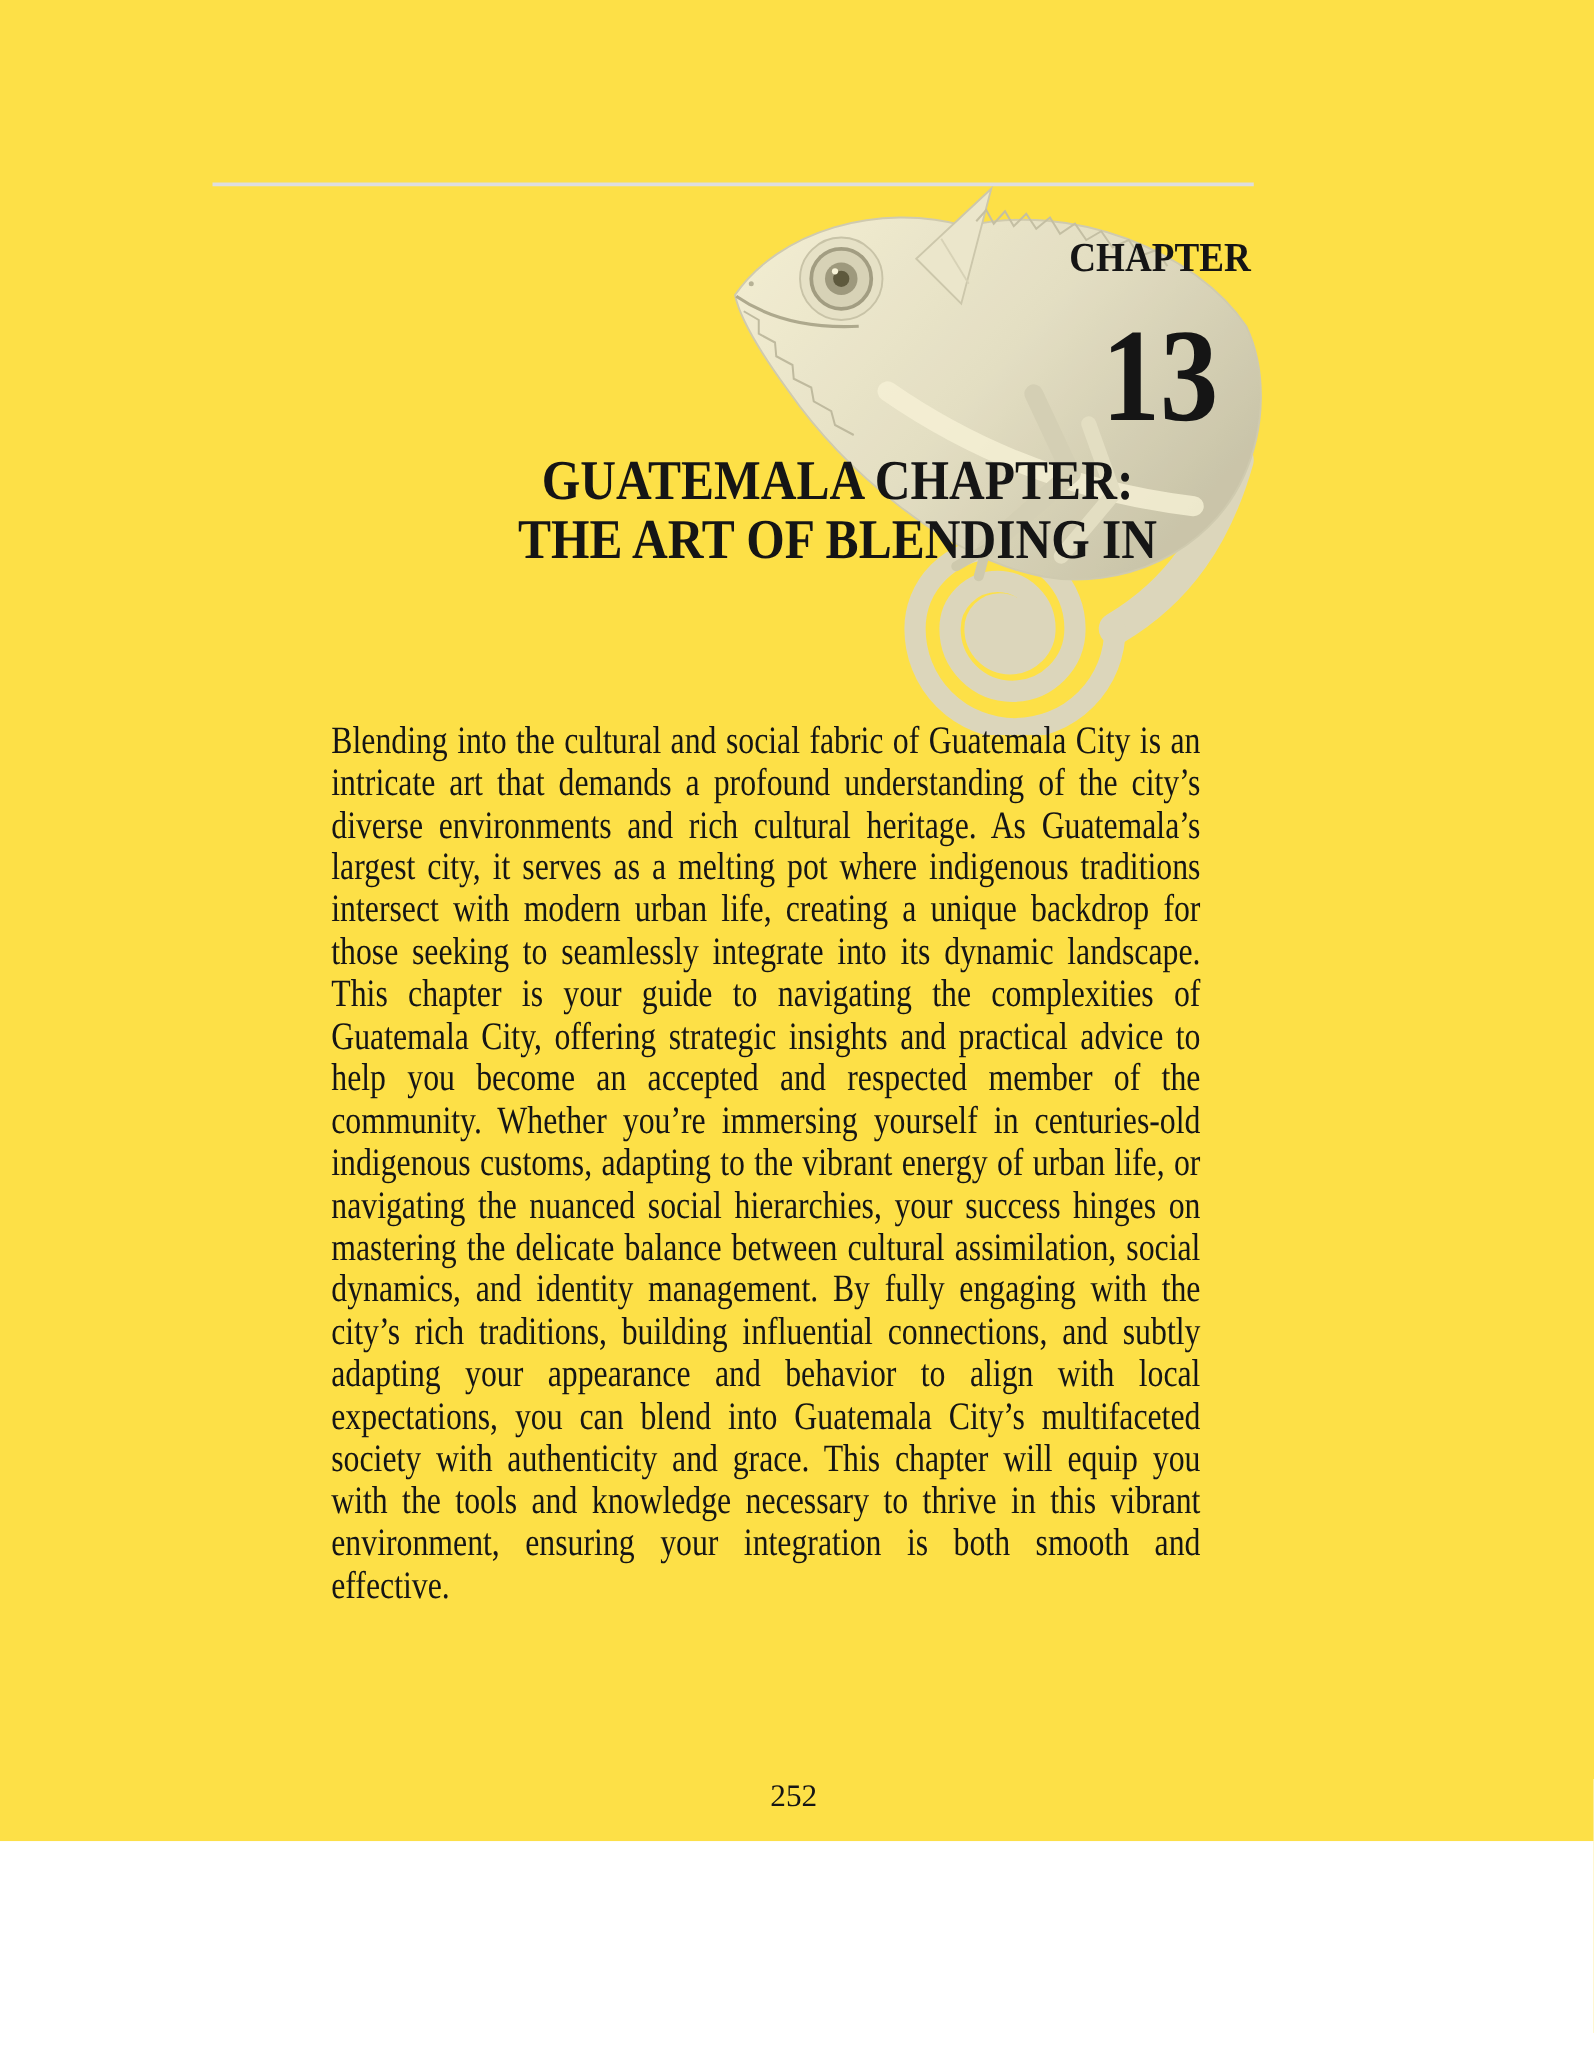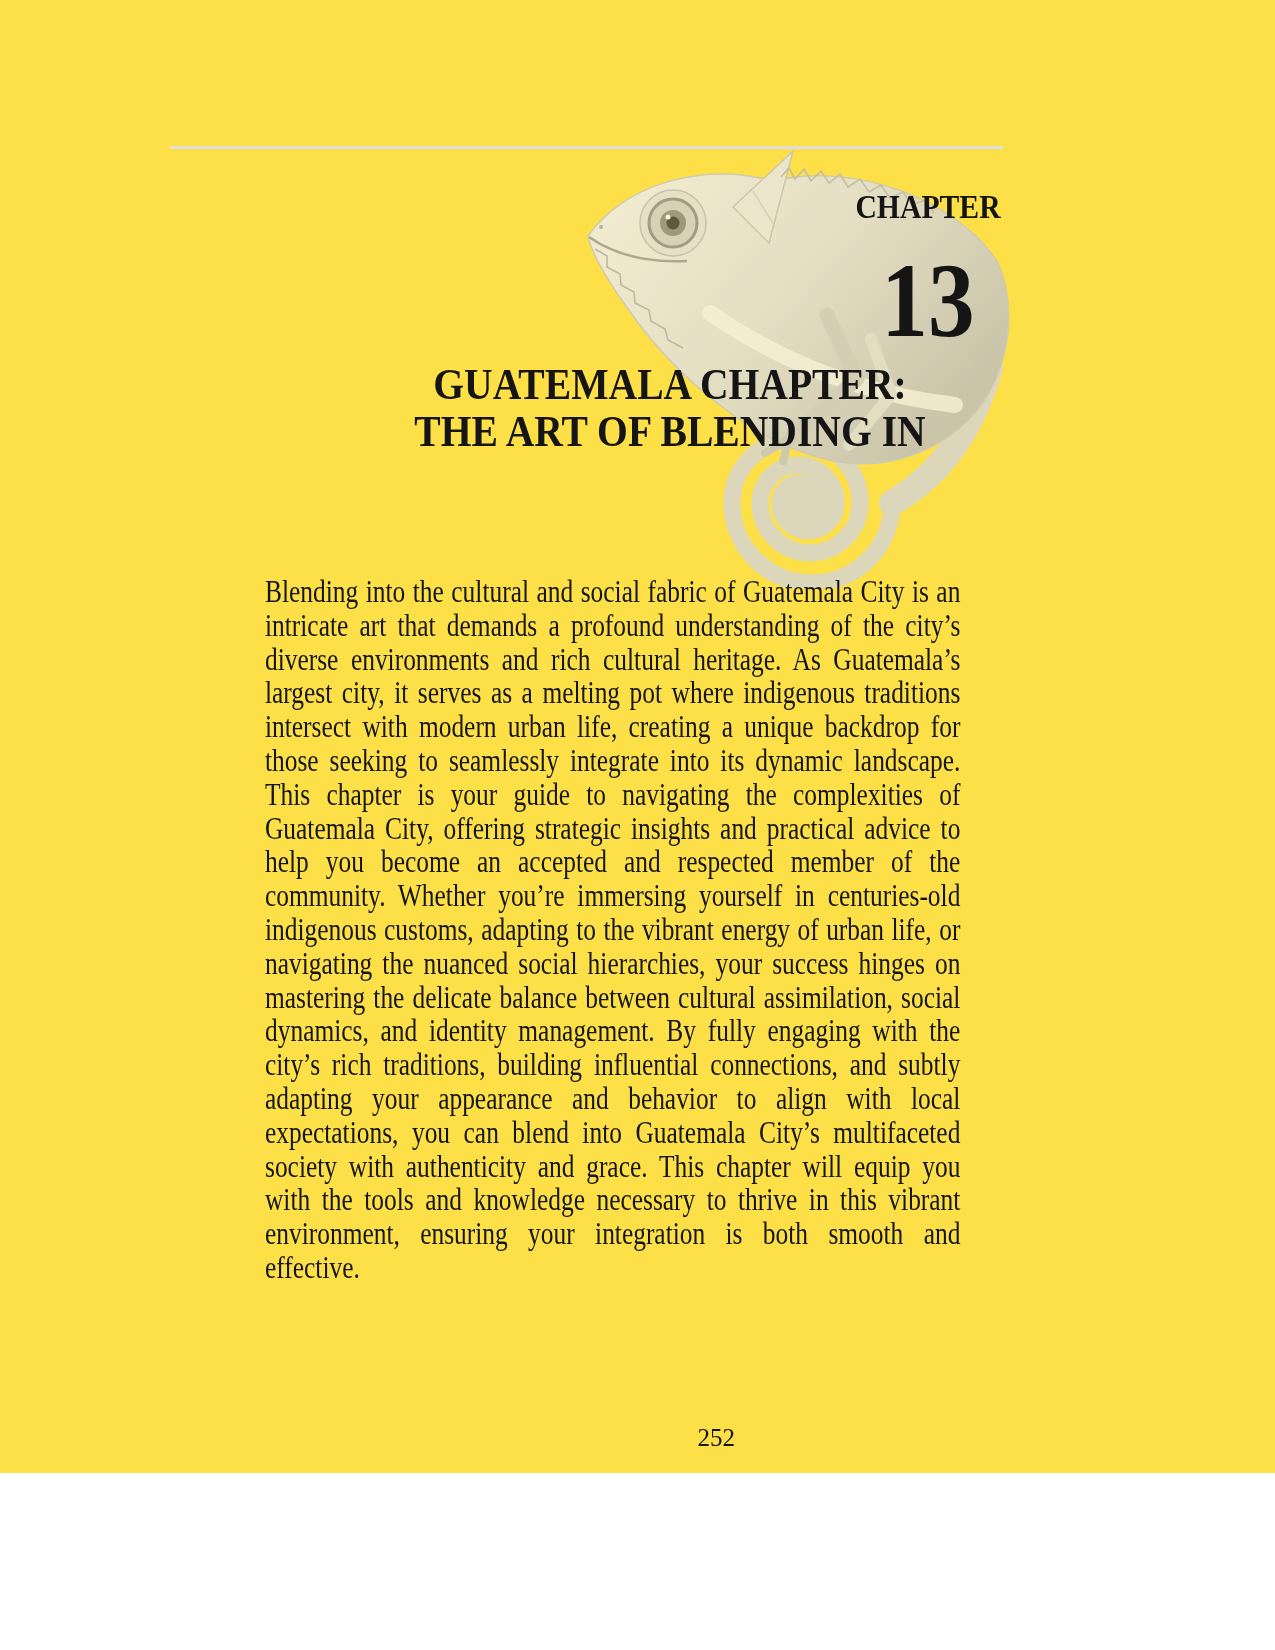--- a/index.html
+++ b/index.html
@@ -39,21 +39,21 @@
   }
   .body-text{
     position:absolute;left:265px;top:575px;width:848px;
     font-size:31px;line-height:33.8px;
     text-align:justify;
     transform:scaleX(.82);transform-origin:left top;
     margin:0;z-index:3;
   }
   .page-number{
     position:absolute;left:535px;top:1424px;width:200px;
-    text-align:right;font-size:25px;line-height:1.1;
+    text-align:center;font-size:25px;line-height:1.1;
     z-index:3;
   }
 </style>
 </head>
 <body>
 
 <div class="page">
 
   <div class="top-rule"></div>
 

